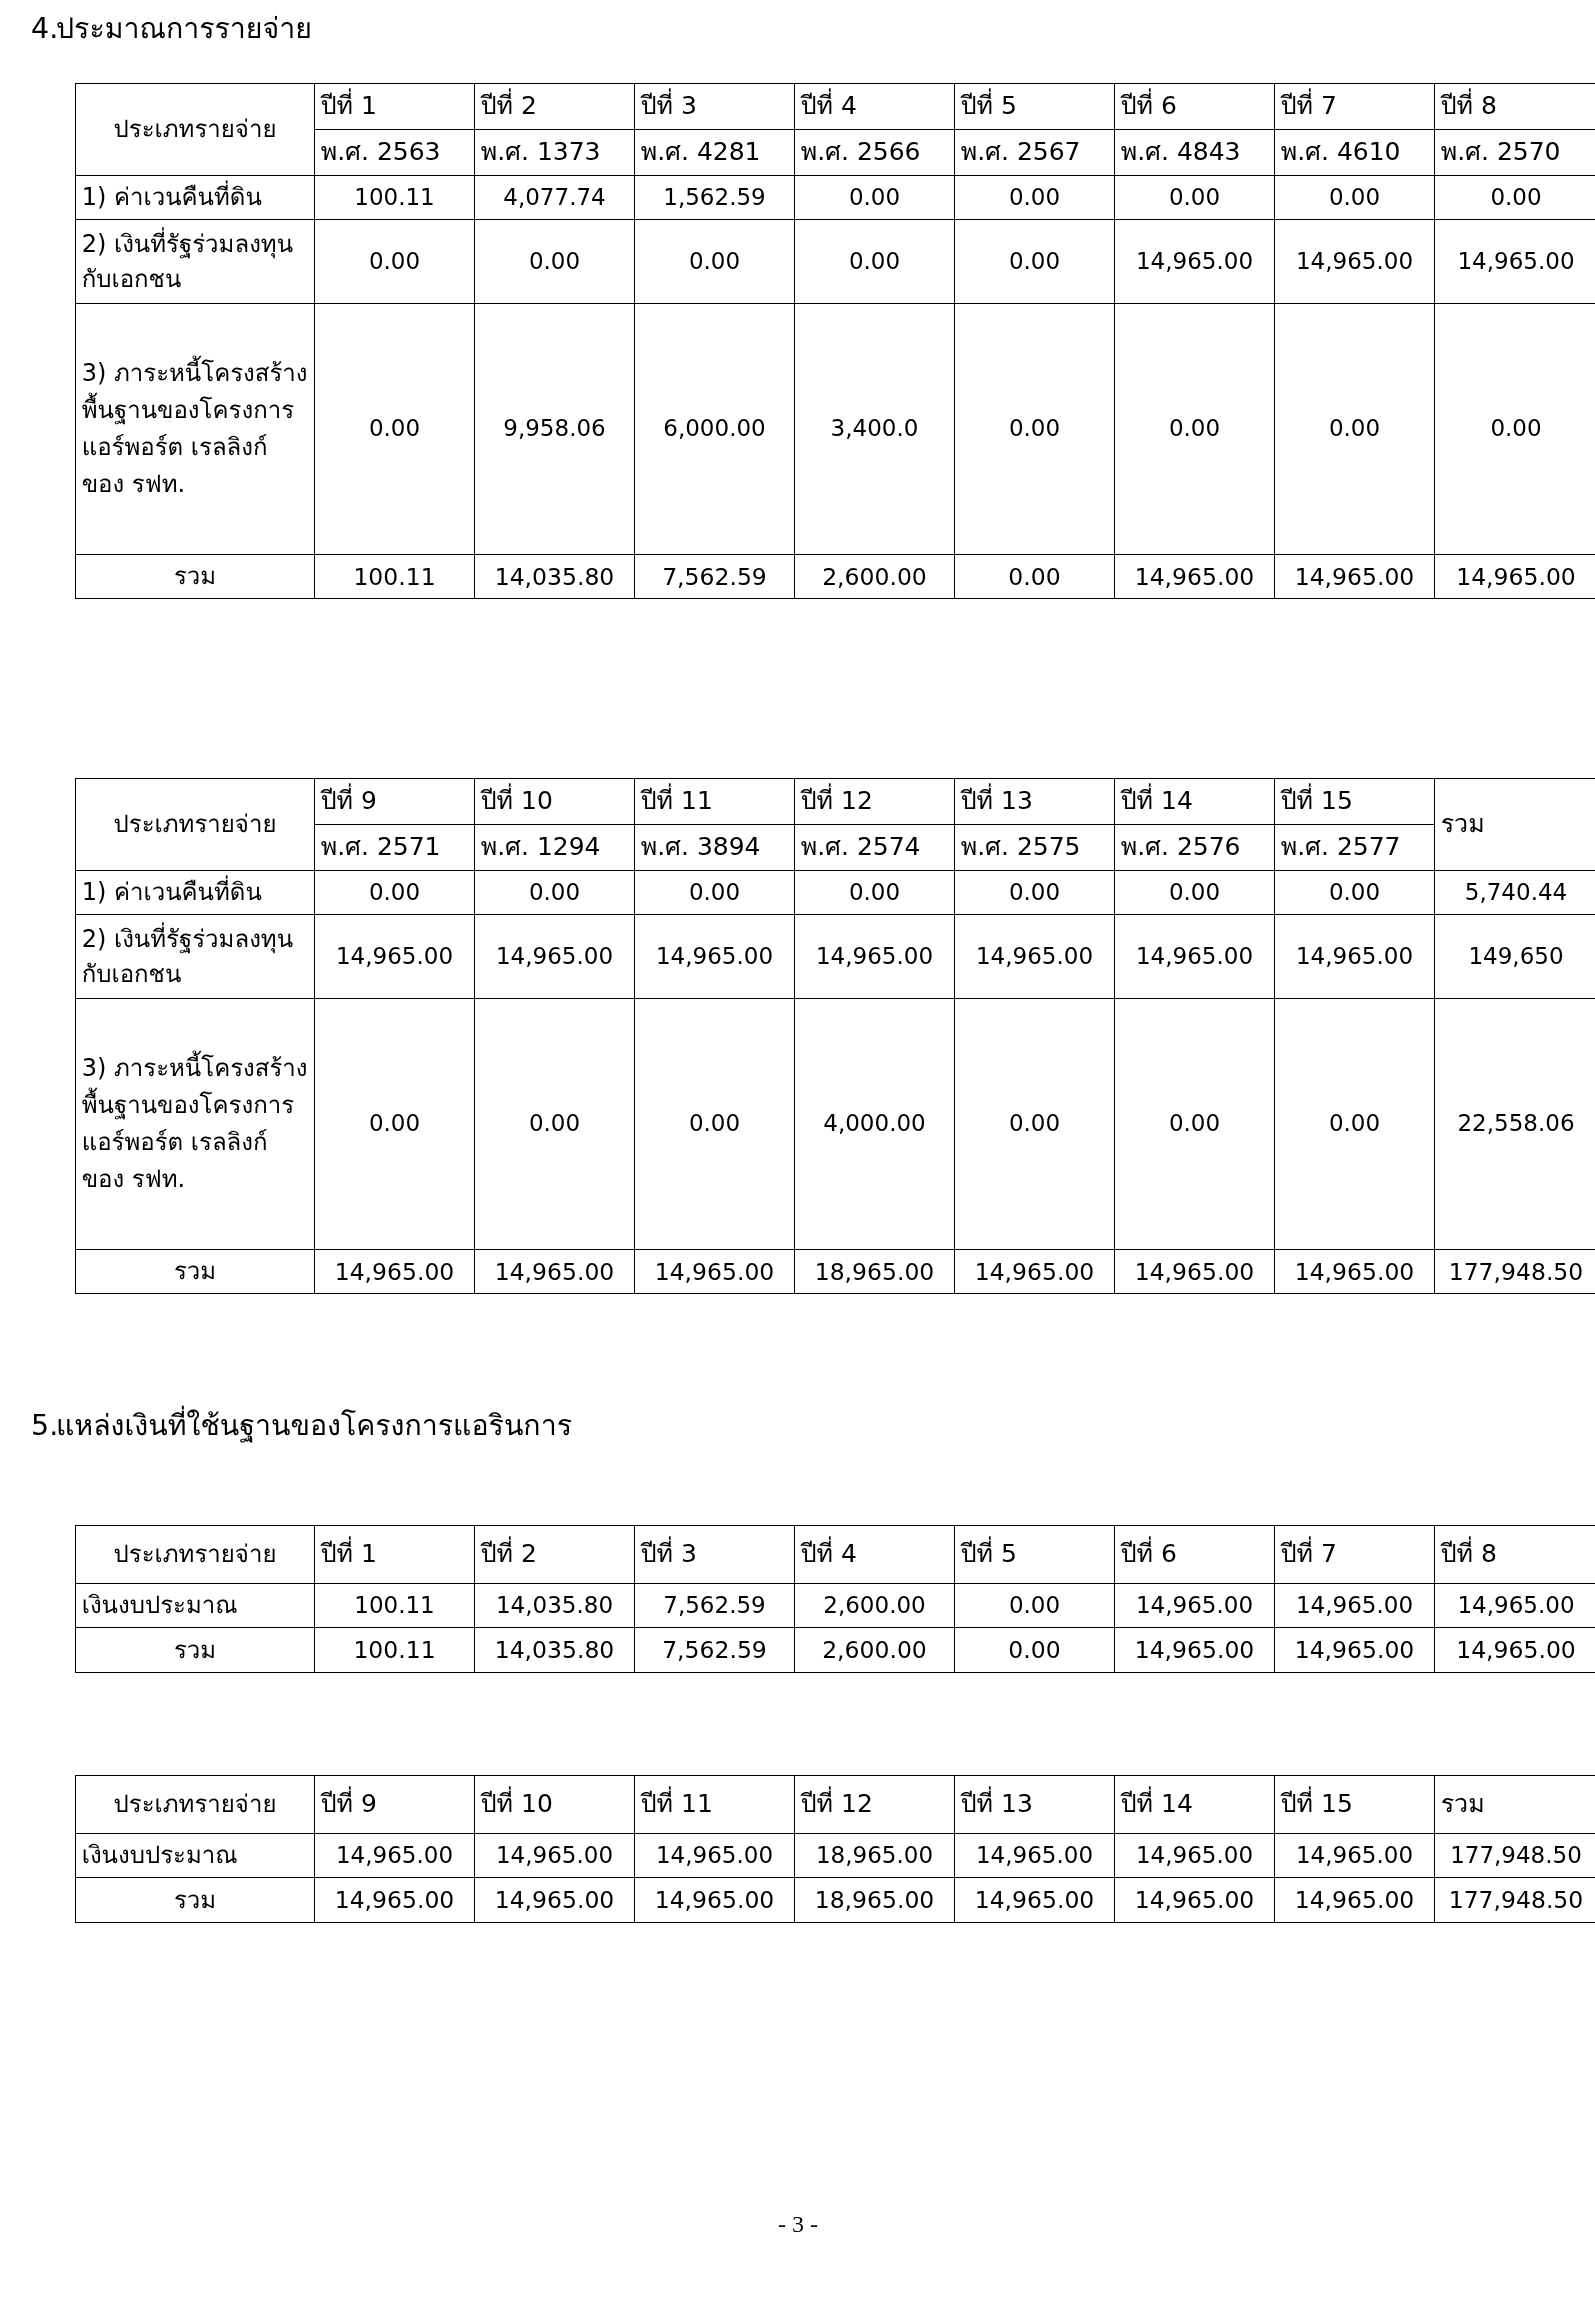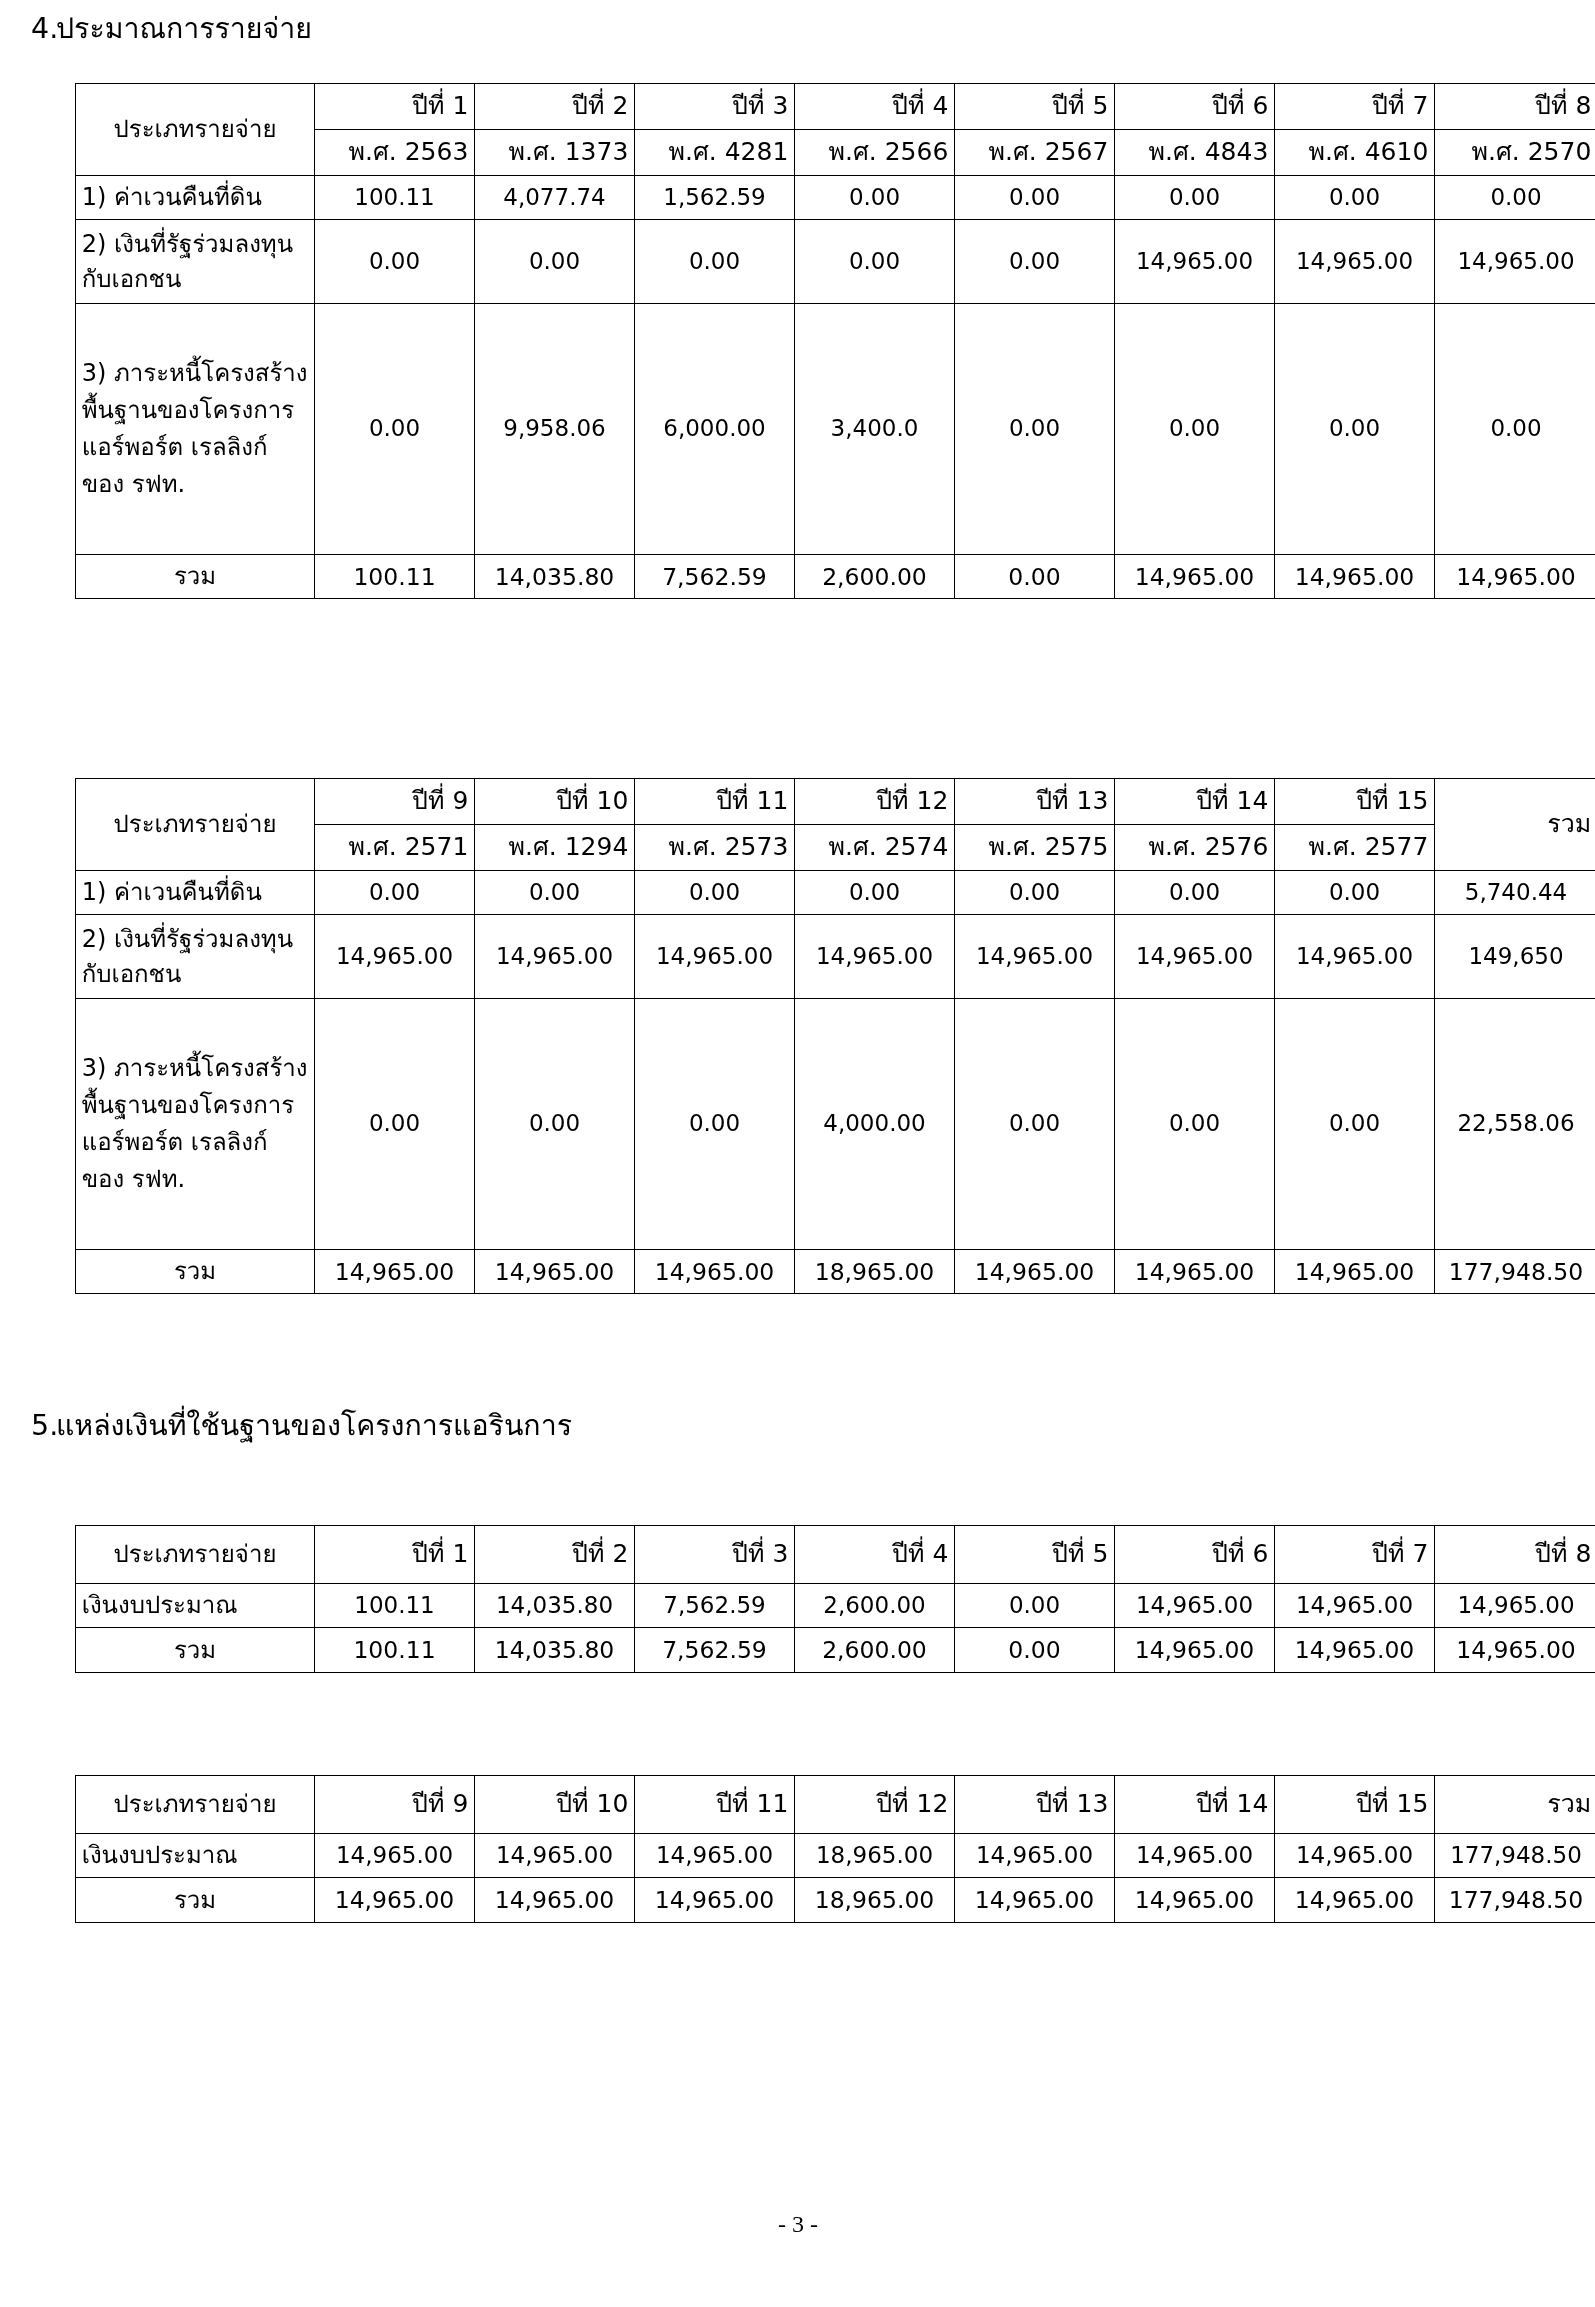--- a/index.html
+++ b/index.html
@@ -51,21 +51,21 @@
   }
   table.doc td, table.doc th {
     border: 1.4px solid #000;
     padding: 4.3px 5.7px;
     vertical-align: middle;
     font-weight: 400;
     box-sizing: border-box;
     line-height: 1.45;
   }
   .hdr {
-    text-align: right;
+    text-align: left;
     font-weight: 700;
     font-size: 25px;
   }
   .hdr-label {
     text-align: center;
     font-weight: 400;
     font-size: 24px;
   }
   .num {
     text-align: center;
@@ -222,21 +222,21 @@
           <td class="hdr">ปีที่ 11</td>
           <td class="hdr">ปีที่ 12</td>
           <td class="hdr">ปีที่ 13</td>
           <td class="hdr">ปีที่ 14</td>
           <td class="hdr">ปีที่ 15</td>
           <td rowspan="2" class="hdr">รวม</td>
         </tr>
         <tr>
           <td class="hdr">พ.ศ. 2571</td>
           <td class="hdr">พ.ศ. 1294</td>
-          <td class="hdr">พ.ศ. 2573</td>
+          <td class="hdr">พ.ศ. 3894</td>
           <td class="hdr">พ.ศ. 2574</td>
           <td class="hdr">พ.ศ. 2575</td>
           <td class="hdr">พ.ศ. 2576</td>
           <td class="hdr">พ.ศ. 2577</td>
         </tr>
       </thead>
       <tbody>
         <tr style="height:44px;">
           <td class="rowlabel">1) ค่าเวนคืนที่ดิน</td>
           <td class="num">0.00</td>

